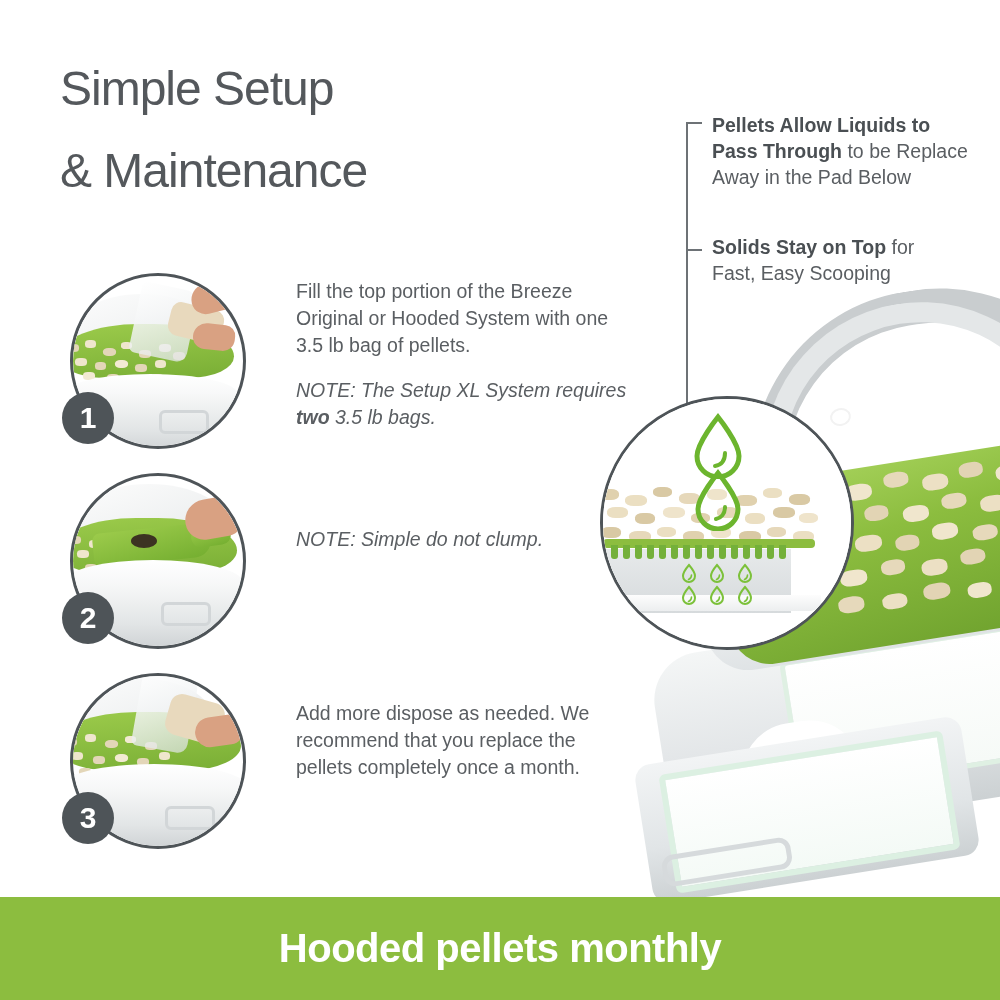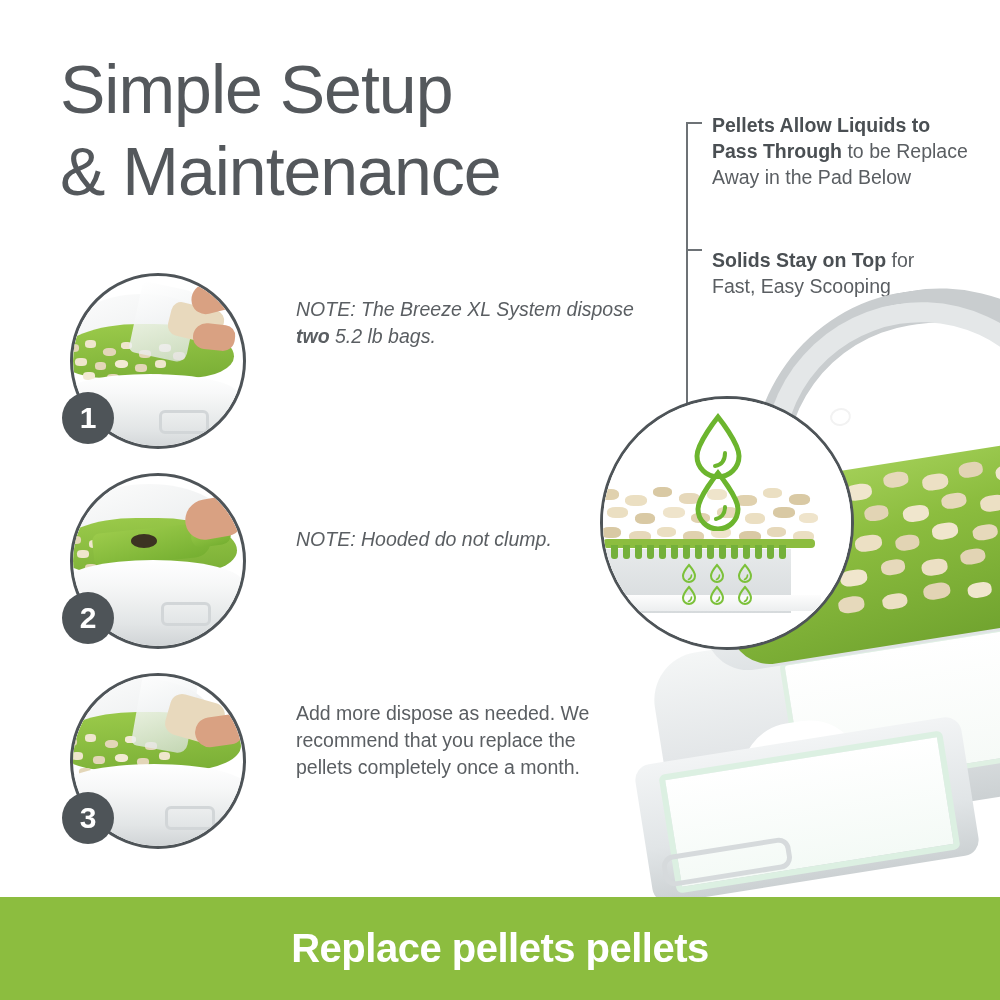--- a/index.html
+++ b/index.html
@@ -9,21 +9,21 @@
     background:#ffffff;
     font-family:"Liberation Sans","DejaVu Sans",sans-serif;
     overflow:hidden;
     position:relative;
   }
   .stage{position:absolute;inset:0;width:1000px;height:1000px;overflow:hidden;background:#fff;}
 
   
   .title{
     position:absolute;left:60px;top:48px;width:620px;
-    color:#54585c;font-size:68px;line-height:82px;
+    color:#54585c;font-size:48px;line-height:82px;
     font-weight:400;letter-spacing:-1px;white-space:pre-line;
   }
 
   
   .step{position:absolute;}
   .step-photo{
     position:absolute;width:170px;height:170px;border-radius:50%;
     border:3px solid #4e5458;overflow:hidden;background:#fff;
   }
   .photo-inner{position:absolute;inset:0;overflow:hidden;border-radius:50%;}
@@ -187,21 +187,22 @@
         <div style="position:absolute;left:86px;top:134px;width:44px;height:18px;border:3px solid #d2d6d8;border-radius:6px;"></div>
 
         <div style="position:absolute;left:62px;top:10px;width:58px;height:72px;background:linear-gradient(150deg,rgba(255,255,255,.92),rgba(226,230,232,.75));transform:rotate(12deg);border-radius:6px 14px 10px 6px;"></div>
         <div style="position:absolute;left:96px;top:30px;width:54px;height:34px;background:#e8d9bd;border-radius:10px;transform:rotate(14deg);"></div>
         <div style="position:absolute;left:118px;top:6px;width:46px;height:30px;background:#d9a182;border-radius:18px 10px 14px 16px;transform:rotate(-14deg);"></div>
         <div style="position:absolute;left:120px;top:48px;width:42px;height:26px;background:#d9a182;border-radius:16px 12px 14px 14px;transform:rotate(6deg);"></div>
       </div>
     </div>
     <div class="badge" style="left:62px;top:392px;">1</div>
     <div class="step-text" style="left:296px;top:278px;width:340px;">
-      <p class="note"><span>NOTE: The Breeze XL System dispose </span><b>two</b><span> 5.2 lb bags.</span></p>
+      <p>Fill the top portion of the Breeze Original or Hooded System with one 3.5 lb bag of pellets.</p>
+      <p class="note"><span>NOTE: The Setup XL System requires </span><b>two</b><span> 3.5 lb bags.</span></p>
     </div>
   </div>
 
   <div class="step">
     <div class="step-photo" style="left:70px;top:473px;">
       <div class="photo-inner">
         <div style="position:absolute;left:-4px;top:8px;width:160px;height:66px;background:linear-gradient(160deg,#fdfdfd,#e6e9ea);border-radius:58% 58% 22% 22%/75% 75% 25% 25%;"></div>
         <div style="position:absolute;left:-16px;top:42px;width:180px;height:56px;background:linear-gradient(175deg,#9ccb4b,#79ae35);border-radius:44% 44% 28% 28%/58% 58% 42% 42%;"></div>
         <div class="pellets" style="left:-10px;top:56px;width:120px;height:48px;">
           <div class="pellet" style="left:6px;top:4px;width:12px;height:8px;"></div>
@@ -220,21 +221,21 @@
         <div style="position:absolute;left:58px;top:58px;width:26px;height:14px;background:#3c3322;border-radius:50%;"></div>
         <div style="position:absolute;left:118px;top:50px;width:40px;height:20px;background:linear-gradient(170deg,#9ccb4b,#74ae30);border-radius:12px;transform:rotate(-8deg);"></div>
         <div style="position:absolute;left:112px;top:22px;width:58px;height:40px;background:#d9a182;border-radius:22px 14px 18px 20px;transform:rotate(-10deg);"></div>
         <div class="lb-rim" style="left:-10px;top:84px;width:180px;height:38px;"></div>
         <div class="lb-base" style="left:12px;top:108px;width:158px;height:66px;"></div>
         <div style="position:absolute;left:88px;top:126px;width:44px;height:18px;border:3px solid #d2d6d8;border-radius:6px;"></div>
       </div>
     </div>
     <div class="badge" style="left:62px;top:592px;">2</div>
     <div class="step-text" style="left:296px;top:508px;width:340px;">
-      <p class="note"><span>NOTE: Hooded do not clump.</span></p>
+      <p class="note"><span>NOTE: Simple do not clump.</span></p>
     </div>
   </div>
 
   <div class="step">
     <div class="step-photo" style="left:70px;top:673px;">
       <div class="photo-inner">
         <div style="position:absolute;left:-10px;top:2px;width:150px;height:64px;background:linear-gradient(160deg,#fdfdfd,#e6e9ea);border-radius:58% 58% 22% 22%/75% 75% 25% 25%;"></div>
         <div style="position:absolute;left:-18px;top:36px;width:186px;height:58px;background:linear-gradient(175deg,#9ccb4b,#79ae35);border-radius:44% 44% 28% 28%/58% 58% 42% 42%;"></div>
         <div class="pellets" style="left:-12px;top:56px;width:140px;height:52px;">
           <div class="pellet" style="left:4px;top:6px;width:12px;height:8px;"></div>
@@ -269,21 +270,21 @@
   <div class="callouts">
     <div class="callout-line"></div>
     <div class="tick" style="top:10px;"></div>
     <div class="tick" style="top:137px;"></div>
 
     <div class="callout" style="top:0px;width:260px;">
       <b>Pellets Allow Liquids to Pass Through</b>
       <span>to be Replace Away in the Pad Below</span>
     </div>
 
-    <div class="callout" style="top:135px;width:230px;">
+    <div class="callout" style="top:122px;width:230px;">
       <b>Solids Stay on Top</b>
       <span>for Fast, Easy Scooping</span>
     </div>
   </div>
 
   <div class="product">
     <div class="hood-arch"></div>
     <div class="hood-arch inner"></div>
     <div class="hood-hole"></div>
 
@@ -415,16 +416,16 @@
         <path d="M8 2 C8 2 14 9 14 13 A6 6 0 0 1 2 13 C2 9 8 2 8 2 Z" fill="none" stroke="#7cc13a" stroke-width="2"></path>
         <path d="M10.5 12 C10.5 15 9 16 7.5 16.5" fill="none" stroke="#7cc13a" stroke-width="1.6" stroke-linecap="round"></path>
       </svg>
     <svg class="drop-sm" style="left:134px;top:186px;" width="16" height="20" viewBox="0 0 16 20">
         <path d="M8 2 C8 2 14 9 14 13 A6 6 0 0 1 2 13 C2 9 8 2 8 2 Z" fill="none" stroke="#7cc13a" stroke-width="2"></path>
         <path d="M10.5 12 C10.5 15 9 16 7.5 16.5" fill="none" stroke="#7cc13a" stroke-width="1.6" stroke-linecap="round"></path>
       </svg>
   </div>
 
   <div class="banner">
-    <div class="banner-text">Replace pellets pellets</div>
+    <div class="banner-text">Hooded pellets monthly</div>
   </div>
 
 </div>
 
 </body></html>

